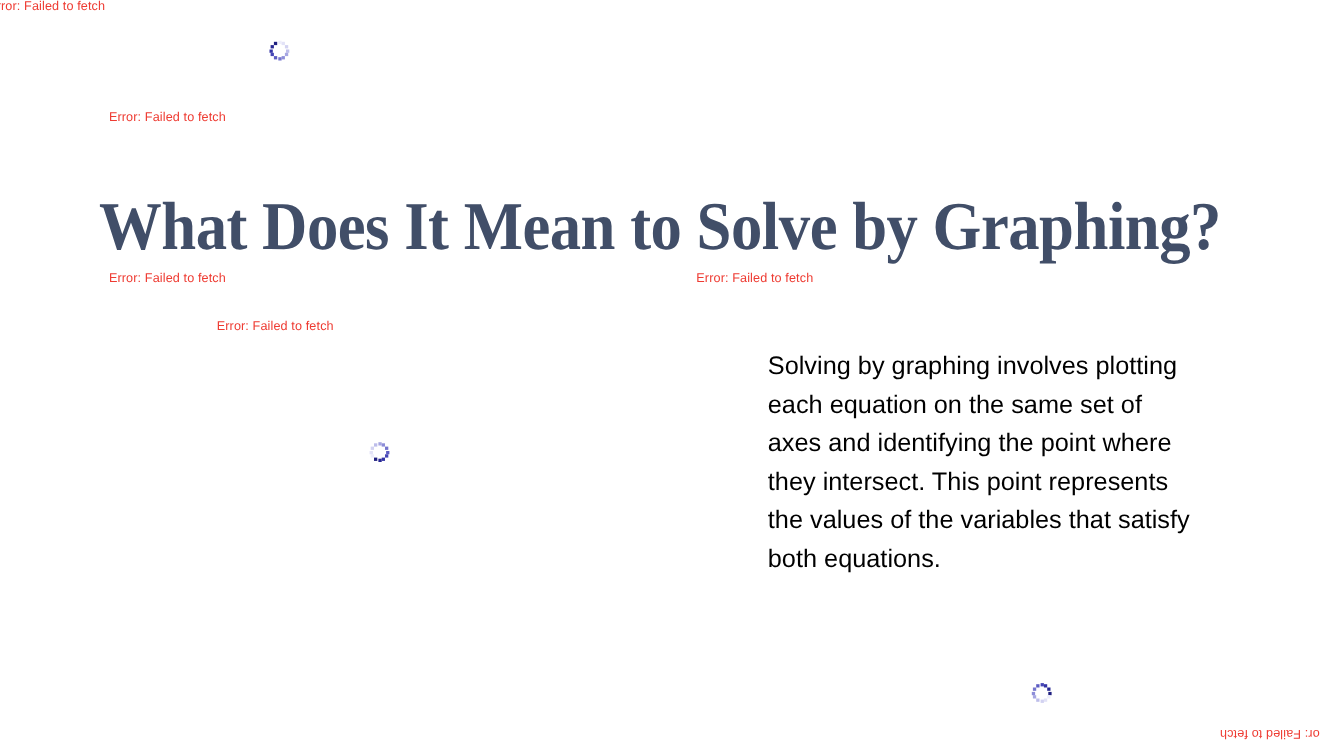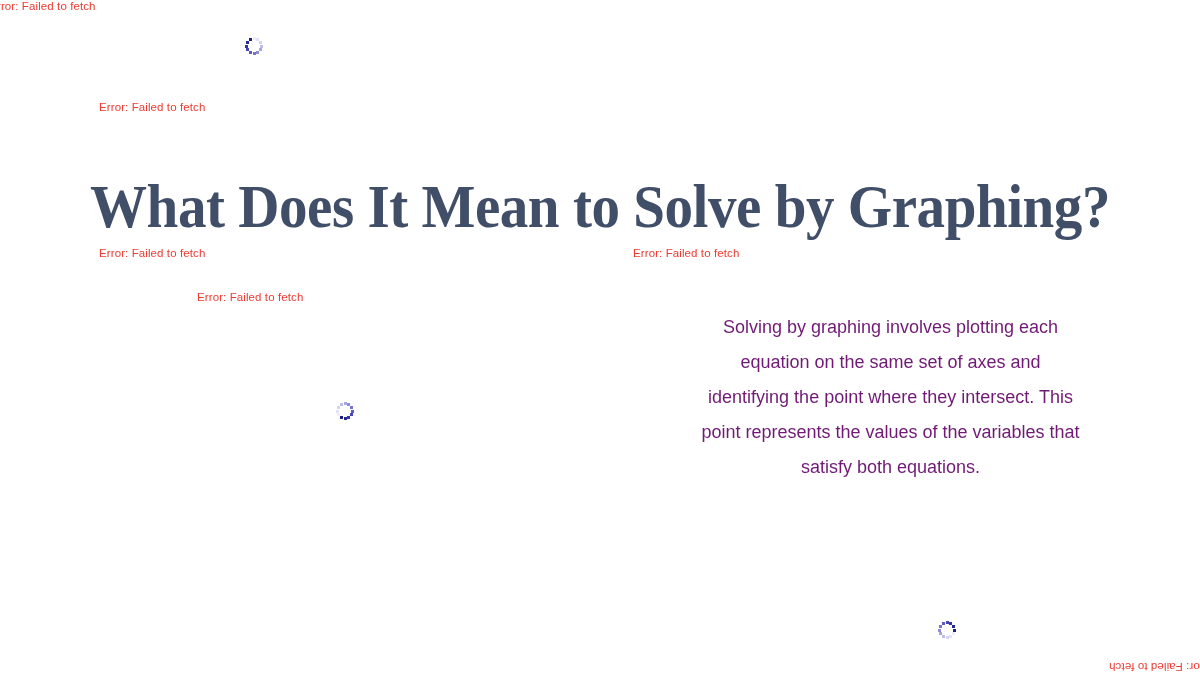--- a/index.html
+++ b/index.html
@@ -88,24 +88,23 @@
     background: transparent;
     border: 0;
   }
 
   .body-copy {
     position: absolute;
     left: 0;
     top: 56px;
     width: 385px;
     margin-left: 88px;
-    text-align: center;
-    color: #701a75;
+    color: #000000;
     font-family: "Liberation Sans", sans-serif;
-    font-size: 18px;
+    font-size: 23px;
     line-height: 35px;
     font-weight: 400;
   }
 
   
   .spinner {
     position: absolute;
     width: 18px;
     height: 18px;
   }

